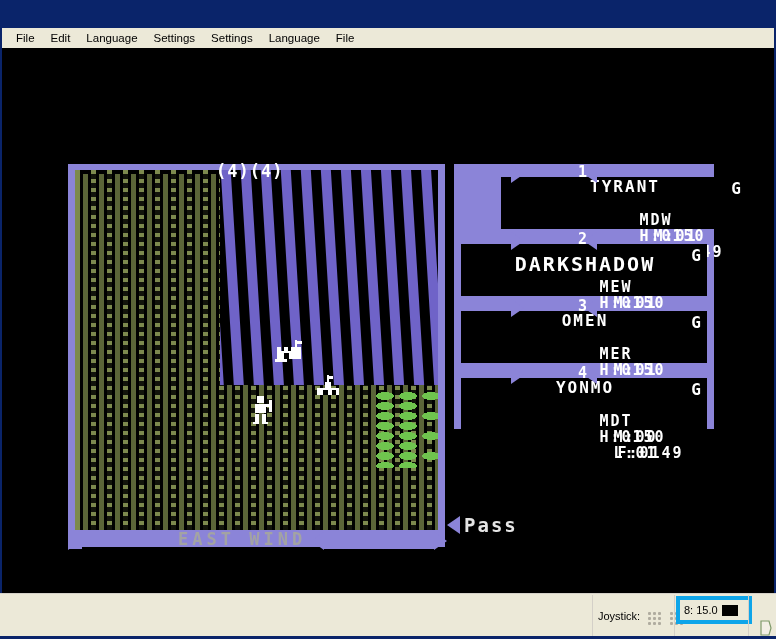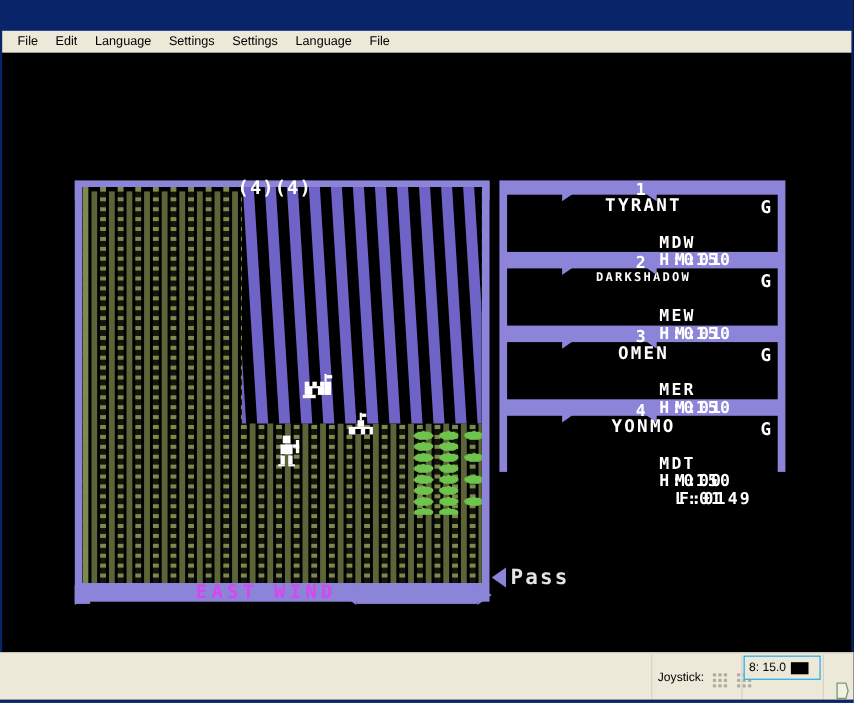--- a/index.html
+++ b/index.html
@@ -90,21 +90,21 @@
   .arrow-l{position:absolute;width:0;height:0;border-top:9px solid transparent;
            border-bottom:9px solid transparent;border-right:13px solid #8b84d8;}
 
   .c64text{font-family:"DejaVu Sans Mono","Liberation Mono",monospace;
            font-weight:bold;color:#fff;letter-spacing:3px;
            -webkit-font-smoothing:none;}
 
   .toplabel{position:absolute;left:148px;top:47px;font-size:17px;line-height:17px;
             color:#fff;letter-spacing:1px;z-index:6;}
   .eastwind{position:absolute;left:110px;top:415px;font-size:17px;line-height:17px;
-            color:#d946ef;letter-spacing:4px;z-index:6;}
+            color:#a3a3a3;letter-spacing:4px;z-index:6;}
   .passlbl{position:absolute;left:396px;top:400px;font-size:19px;line-height:19px;
            color:#e5e5e5;letter-spacing:2px;z-index:6;}
 
   
   .statcol{position:absolute;left:386px;top:48px;width:260px;height:265px;
            background:#8b84d8;}
   .statpanel{position:absolute;left:7px;width:246px;height:52px;background:#000;}
   .sp-row{position:absolute;left:6px;width:236px;color:#fff;font-size:15px;
           line-height:16px;letter-spacing:2px;white-space:pre;}
   .sp-name{text-align:center;}
@@ -115,21 +115,21 @@
   
   .statusbar{position:absolute;left:0;bottom:0;width:776px;height:46px;
              background:#ece9d8;border-top:1px solid #d4d0c8;box-sizing:border-box;}
   .sb-left{position:absolute;left:0;top:0;width:592px;height:44px;
            background:#ece9d8;}
   .sb-joy{position:absolute;left:598px;top:16px;font-size:11px;color:#000;}
   .joydots{position:absolute;top:18px;display:grid;grid-template-columns:repeat(3,4px);
            grid-template-rows:repeat(3,4px);gap:1px;}
   .joydots i{width:3px;height:3px;background:#b0aca0;display:block;border-radius:1px;}
   .sb-drive{position:absolute;left:676px;top:2px;width:68px;height:20px;
-            border:1px solid #0ea5e9;background:#ece9d8;
+            border:4px solid #0ea5e9;background:#ece9d8;
             display:flex;align-items:center;}
   .sb-drivetxt{font-size:11px;color:#000;margin-left:4px;}
   .sb-led{width:16px;height:11px;background:#000;margin-left:4px;}
   .sb-grip{position:absolute;right:3px;bottom:2px;width:14px;height:18px;}
   .sb-sep{position:absolute;top:1px;width:1px;height:42px;background:#d4d0c8;}
   .taskline{position:absolute;left:0;bottom:0;width:776px;height:3px;background:#0a246a;}
 </style>
 </head>
 <body>
 
@@ -201,36 +201,36 @@
       <div class="banner" style="left:0px;top:416px;width:14px;"></div>
       <div class="arrow-l" style="left:243px;top:416px;"></div>
       <div class="banner" style="left:256px;top:416px;width:110px;"></div>
       <div class="arrow-r" style="left:366px;top:416px;"></div>
       <div class="eastwind c64text">EAST  WIND</div>
 
       <div class="arrow-l" style="left:379px;top:400px;"></div>
       <div class="passlbl c64text">Pass</div>
 
       <div class="statcol">
-        <div class="statpanel" style="top:13px;">
+        <div class="statpanel" style="top:13px;margin-left:40px;">
           <div class="sp-row sp-name c64text" style="top:2px;font-size:16px;">TYRANT</div>
           <div class="sp-g c64text" style="top:2px;font-size:16px;">G</div>
           <div class="sp-row c64text" style="top:19px;">
             <span>MDW</span>
             <span style="margin-left:14px;">M:01</span>
             <span style="margin-left:14px;">L:01</span>
           </div>
           <div class="sp-row c64text" style="top:35px;">
             <span>H:0150</span>
             <span style="margin-left:18px;">F:0149</span>
           </div>
         </div>
 
         <div class="statpanel" style="top:80px;">
-          <div class="sp-row sp-name c64text" style="top:0;font-size:11px;">DARKSHADOW</div>
+          <div class="sp-row sp-name c64text" style="top:12px;font-size:20px;">DARKSHADOW</div>
           <div class="sp-g c64text" style="top:2px;font-size:16px;">G</div>
           <div class="sp-row c64text" style="top:19px;">
             <span>MEW</span>
             <span style="margin-left:14px;">M:01</span>
             <span style="margin-left:14px;">L:01</span>
           </div>
           <div class="sp-row c64text" style="top:35px;">
             <span>H:0150</span>
             <span style="margin-left:18px;">F:0149</span>
           </div>

